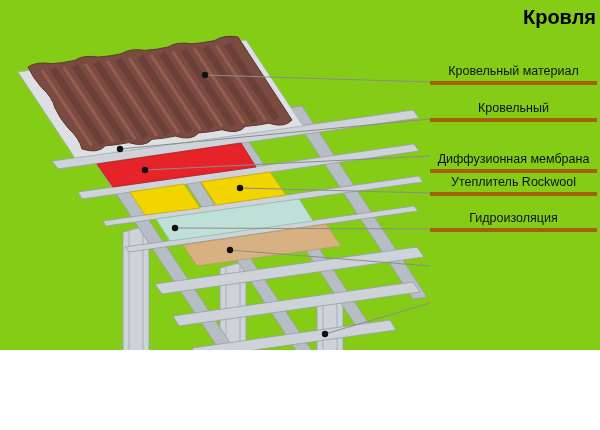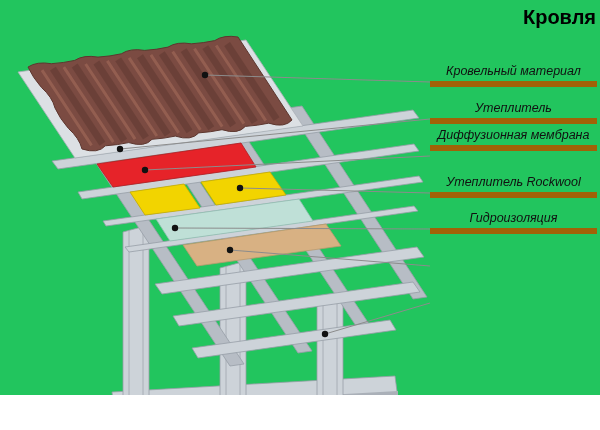--- a/index.html
+++ b/index.html
@@ -1,30 +1,30 @@
 <!DOCTYPE html>
 <html><head>
 <meta charset="utf-8">
 <style>
   html,body{margin:0;padding:0;background:#ffffff;}
   .stage{
-    position:relative;width:600px;height:395px;background:#22c55e;
+    position:relative;width:600px;height:350px;background:#84cc16;
     font-family:"Liberation Sans", sans-serif;overflow:hidden;
   }
   .stage svg{position:absolute;top:0;left:0;}
   .diagram-title{
     position:absolute;top:6px;left:430px;width:166px;
     text-align:right;font-size:20px;font-weight:bold;color:#000;
   }
   .label-row{
     position:absolute;left:430px;width:167px;height:15px;line-height:15px;
-    padding-bottom:2px;border-bottom:6px solid #a16207;
-    text-align:center;font-size:12.5px;color:#111;white-space:nowrap;font-style:italic;
+    padding-bottom:2px;border-bottom:4px solid #a16207;
+    text-align:center;font-size:12.5px;color:#111;white-space:nowrap;
   }
-  .row0{top:64px}.row1{top:101px}.row2{top:128px}.row3{top:175px}
+  .row0{top:64px}.row1{top:101px}.row2{top:152px}.row3{top:175px}
   .row4{top:211px}.row5{top:248px}.row6{top:285px}
   .frame{stroke:#979ea7;stroke-width:.8}
   .post-line{stroke:#a8aeb6;stroke-width:1}
   .layer{stroke-width:.8}
   .red-l{stroke:#b51b20}
   .yel-l{stroke:#c8ad00}
   .teal-l{stroke:#93beb2}
   .tan-l{stroke:#b99a6e}
   .lath{stroke:#aab0b8;stroke-width:.8}
   .roof{stroke:#5d372f;stroke-width:1}
@@ -129,18 +129,18 @@
       <circle class="dot" cx="240" cy="188" r="3.2"></circle>
       <circle class="dot" cx="175" cy="228" r="3.2"></circle>
       <circle class="dot" cx="230" cy="250" r="3.2"></circle>
       <circle class="dot" cx="325" cy="334" r="3.2"></circle>
     </g>
   </svg>
 
   <div class="diagram-title">Кровля</div>
 
   <div class="label-row row0">Кровельный материал</div>
-  <div class="label-row row1">Утеплитель</div>
+  <div class="label-row row1">Кровельный</div>
   <div class="label-row row2">Диффузионная мембрана</div>
   <div class="label-row row3">Утеплитель Rockwool</div>
   <div class="label-row row4">Гидроизоляция</div>
 
 </div>
 
 </body></html>

